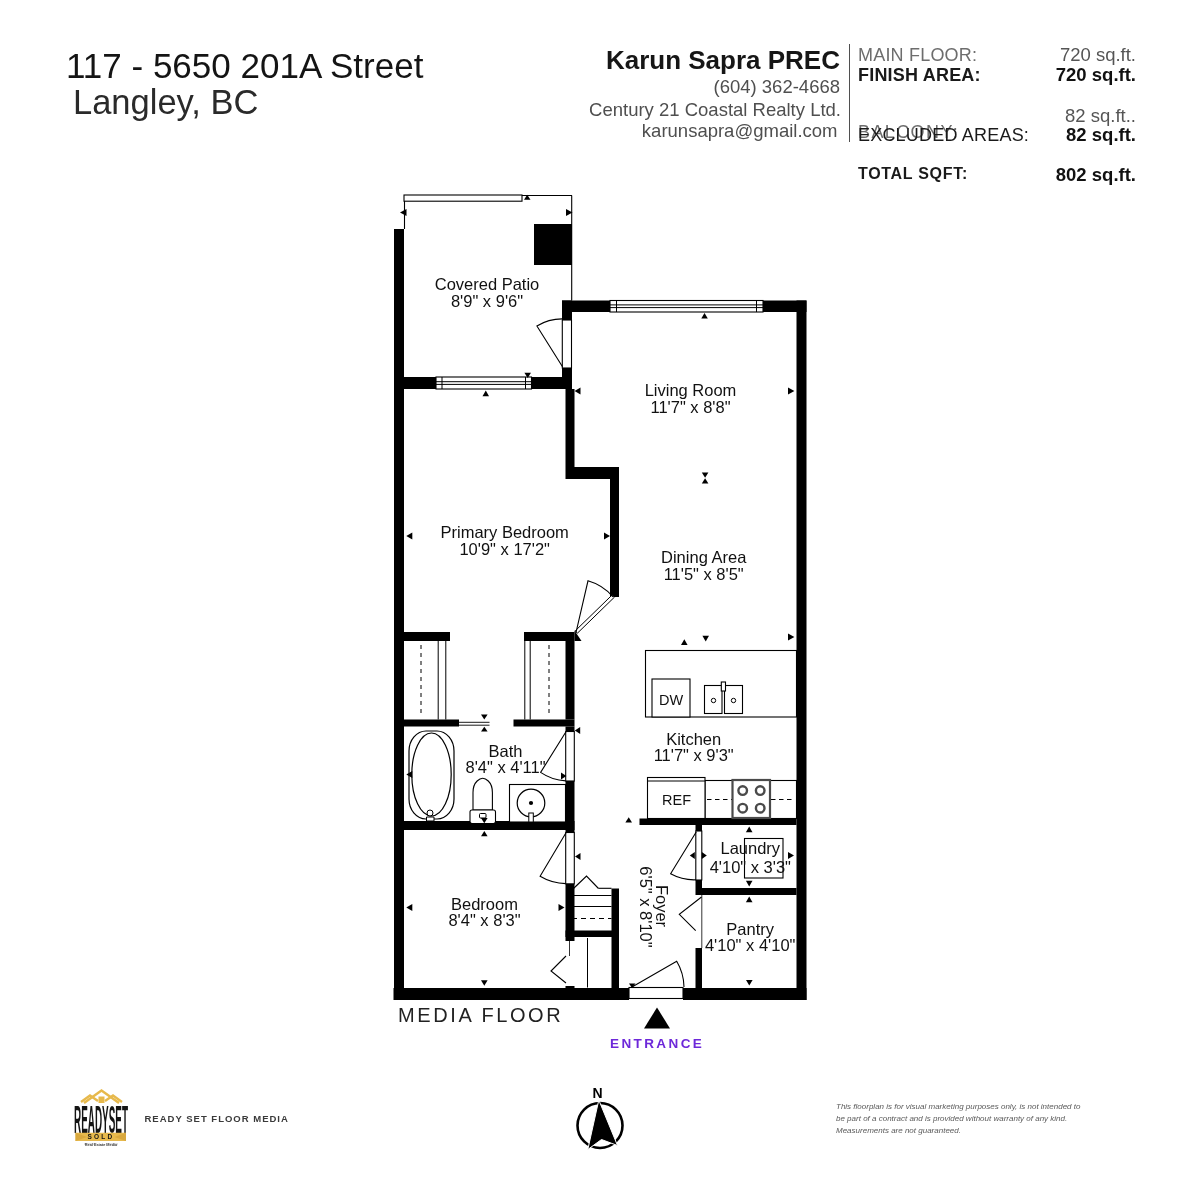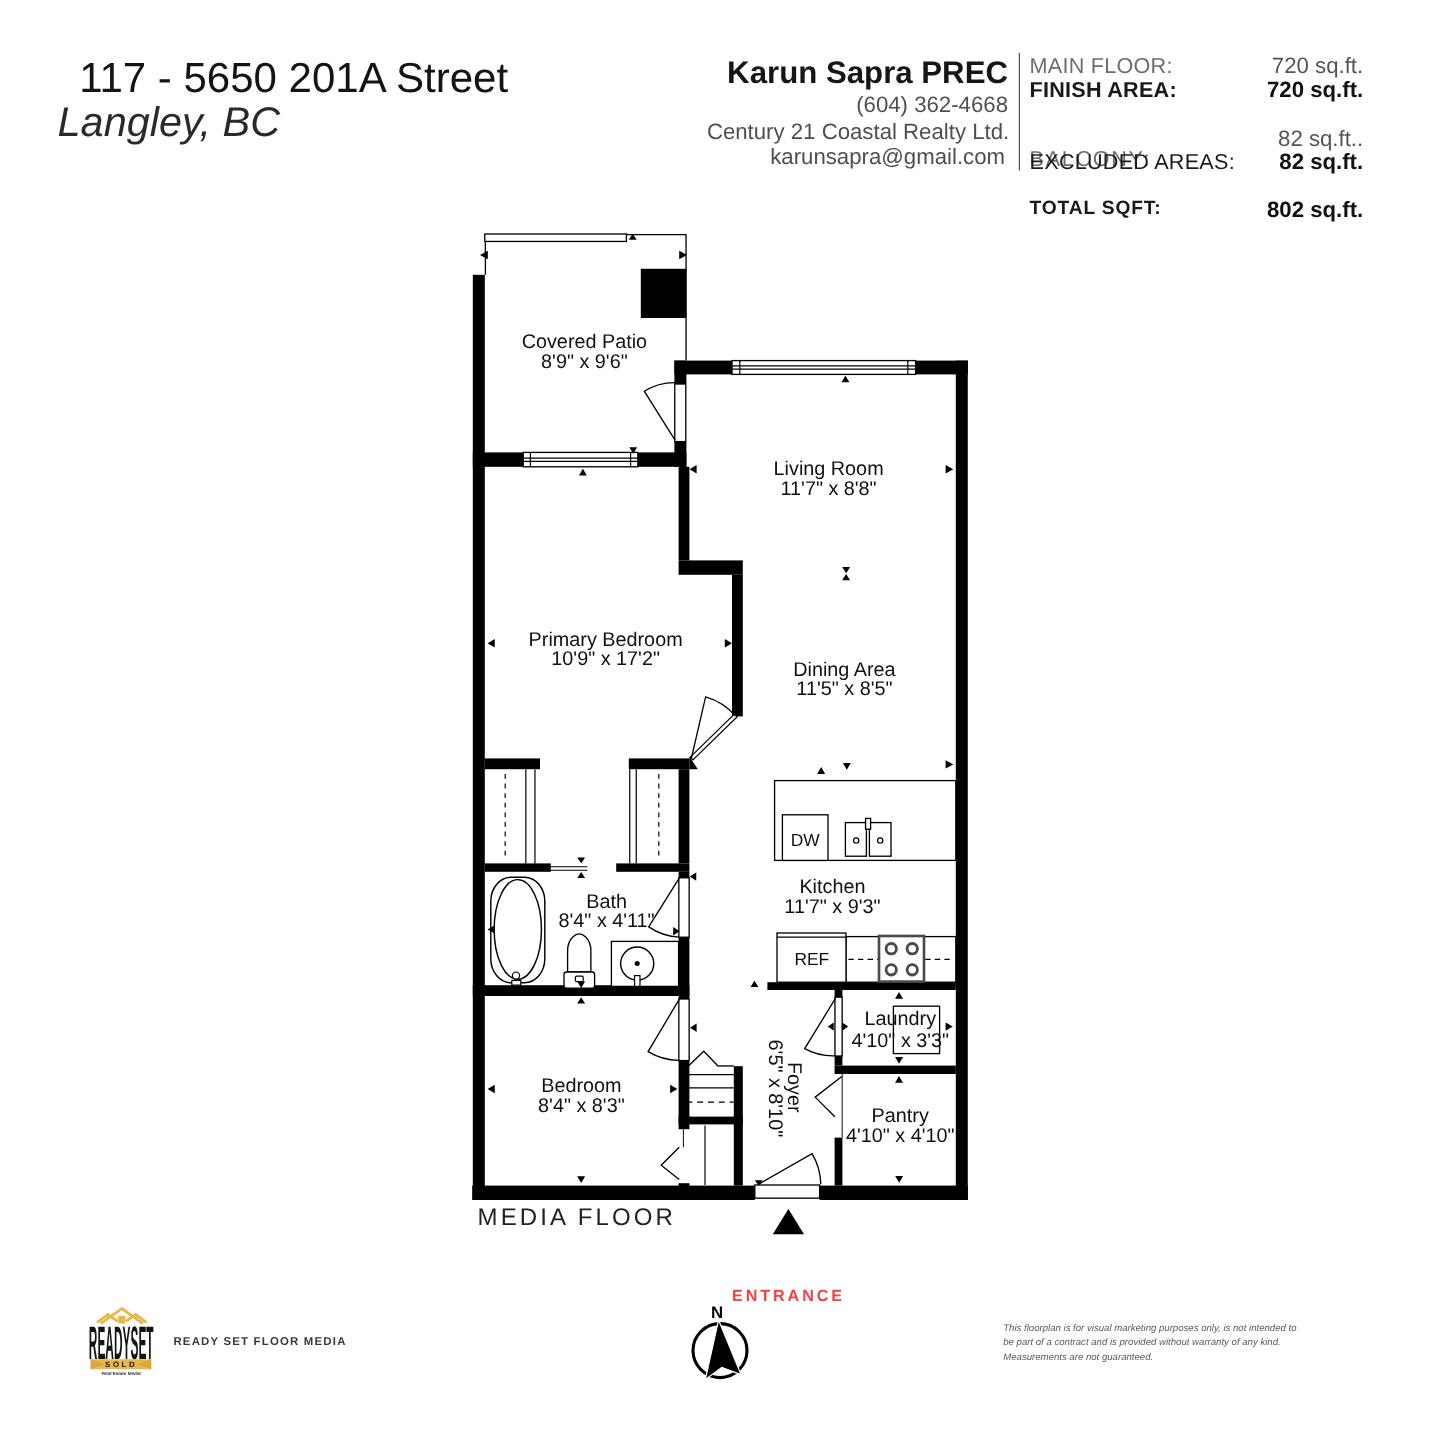--- a/index.html
+++ b/index.html
@@ -4,21 +4,21 @@
 <style>
   html,body{margin:0;padding:0;background:#fff;width:1200px;height:1200px;overflow:hidden;}
   body{font-family:"Liberation Sans", sans-serif;position:relative;-webkit-font-smoothing:antialiased;}
   .abs{position:absolute;line-height:1;white-space:nowrap;}
 </style>
 </head>
 <body>
 
 <div class="abs" style="left:66px;top:48px;font-size:35px;font-weight:400;color:#141414;">117 - 5650 201A Street</div>
 
-<div class="abs" style="left:48px;top:85px;font-size:34.5px;color:#2a2a2a;font-style:italic;">Langley, BC</div>
+<div class="abs" style="left:73px;top:85px;font-size:34.5px;color:#2a2a2a;">Langley, BC</div>
 
 <div class="abs" style="right:360px;top:46.7px;font-size:26px;font-weight:700;color:#161616;">Karun Sapra PREC</div>
 
 <div class="abs" style="right:360px;top:78px;font-size:18.5px;color:#4f4f4f;">(604) 362-4668</div>
 
 <div class="abs" style="right:359px;top:100.6px;font-size:18.5px;color:#4f4f4f;">Century 21 Coastal Realty Ltd.</div>
 
 <div class="abs" style="right:362.5px;top:122px;font-size:18.5px;color:#4f4f4f;">karunsapra@gmail.com</div>
 
 <div class="abs" style="left:848.5px;top:44px;width:1.6px;height:98px;background:#4f4f4f;"></div>
@@ -38,21 +38,21 @@
 <div class="abs" style="left:858px;top:125.8px;font-size:18px;color:#1a1a1a;font-weight:400;letter-spacing:0.2px;">EXCLUDED AREAS:</div>
 
 <div class="abs" style="right:64px;top:125.8px;font-size:18.5px;color:#111;font-weight:700;">82 sq.ft.</div>
 
 <div class="abs" style="left:858px;top:166.3px;font-size:16px;color:#1a1a1a;font-weight:600;letter-spacing:0.7px;">TOTAL SQFT:</div>
 
 <div class="abs" style="right:64px;top:166.3px;font-size:18.5px;color:#111;font-weight:700;">802 sq.ft.</div>
 
 <div class="abs" style="left:398px;top:1004.5px;font-size:20px;letter-spacing:2.6px;color:#222;font-weight:500;">MEDIA FLOOR</div>
 
-<div class="abs" style="left:610px;top:1036.6px;font-size:13.5px;font-weight:700;letter-spacing:2.4px;color:#ef4444;margin-top:36px;">ENTRANCE</div>
+<div class="abs" style="left:610px;top:1036.6px;font-size:13.5px;font-weight:700;letter-spacing:2.4px;color:#6d28d9;">ENTRANCE</div>
 
 <div class="abs" style="right:64px;top:1101px;font-size:8px;color:#5a5a5a;line-height:12.2px;white-space:normal;width:300px;font-style:italic;">This floorplan is for visual marketing purposes only, is not intended to<br>be part of a contract and is provided without warranty of any kind.<br>Measurements are not guaranteed.</div>
 
 <div class="abs" style="left:144.5px;top:1113.5px;font-size:9.5px;font-weight:700;letter-spacing:1px;color:#3a3a3a;">READY SET FLOOR MEDIA</div>
 
 <svg width="1200" height="1200" viewBox="0 0 1200 1200" style="position:absolute;left:0;top:0;" fill="none" stroke="none">
 
 <g fill="#000" stroke="none">
 
 <rect x="394" y="229" width="10" height="771"></rect>

